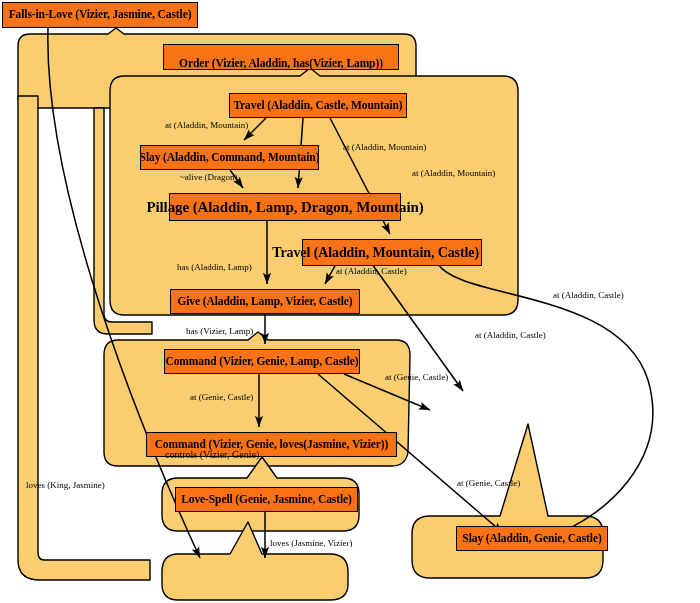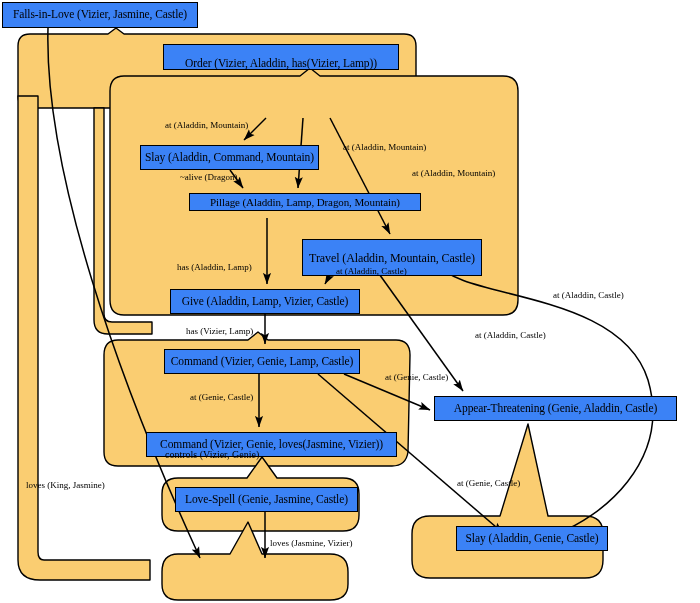--- a/index.html
+++ b/index.html
@@ -1,29 +1,30 @@
 <!DOCTYPE html>
 <html><head>
 <meta charset="utf-8">
 <style>
   html,body{margin:0;padding:0;background:#ffffff;}
   body{font-family:"Liberation Serif","DejaVu Serif",serif;}
   #stage{position:relative;width:700px;height:603px;overflow:hidden;background:#ffffff;}
   #svg-layer{position:absolute;left:0;top:0;width:700px;height:603px;}
   .node{
     position:absolute;
-    background:#3b82f6;
+    background:#f97316;
     border:1.6px solid #000000;
     box-sizing:border-box;
     display:flex;align-items:center;justify-content:center;
     color:#000000;
     white-space:nowrap;
     line-height:1;
     letter-spacing:-0.1px;
     z-index:5;
+    font-weight:bold;
   }
   .node span{display:block;padding:0 2px;}
 </style>
 </head>
 <body>
 
 <div id="stage">
 
   <svg id="svg-layer" viewBox="0 0 700 603" xmlns="http://www.w3.org/2000/svg">
     <defs>
@@ -121,37 +122,37 @@
       <path d="M 265,512 L 265,558" marker-end="url(#arrow)"></path>
     </g>
   </svg>
 
   <div class="node" style="left:2px;top:2px;width:196px;height:26px;font-size:11.5px;">
     <span>Falls-in-Love (Vizier, Jasmine, Castle)</span>
   </div>
   <div class="node" style="left:163px;top:44px;width:236px;height:26px;font-size:11.5px;align-items:flex-end;">
     <span>Order (Vizier, Aladdin, has(Vizier, Lamp))</span>
   </div>
+  <div class="node" style="left:229px;top:93px;width:178px;height:25px;font-size:11.5px;">
+    <span>Travel (Aladdin, Castle, Mountain)</span>
+  </div>
   <div class="node" style="left:140px;top:145px;width:179px;height:25px;font-size:11.5px;">
     <span>Slay (Aladdin, Command, Mountain)</span>
   </div>
-  <div class="node" style="left:169px;top:193px;width:232px;height:18px;font-size:11px;margin-left:20px;">
+  <div class="node" style="left:169px;top:193px;width:232px;height:28px;font-size:15px;">
     <span>Pillage (Aladdin, Lamp, Dragon, Mountain)</span>
   </div>
-  <div class="node" style="left:302px;top:239px;width:180px;height:37px;font-size:12px;">
+  <div class="node" style="left:302px;top:239px;width:180px;height:27px;font-size:14px;justify-content:flex-end;">
     <span>Travel (Aladdin, Mountain, Castle)</span>
   </div>
   <div class="node" style="left:170px;top:289px;width:190px;height:25px;font-size:11.5px;">
     <span>Give (Aladdin, Lamp, Vizier, Castle)</span>
   </div>
   <div class="node" style="left:164px;top:349px;width:196px;height:25px;font-size:11.5px;">
     <span>Command (Vizier, Genie, Lamp, Castle)</span>
-  </div>
-  <div class="node" style="left:434px;top:396px;width:243px;height:25px;font-size:11.5px;">
-    <span>Appear-Threatening (Genie, Aladdin, Castle)</span>
   </div>
   <div class="node" style="left:146px;top:432px;width:251px;height:25px;font-size:11.5px;align-items:center;">
     <span>Command (Vizier, Genie, loves(Jasmine, Vizier))</span>
   </div>
   <div class="node" style="left:175px;top:487px;width:183px;height:25px;font-size:11.5px;">
     <span>Love-Spell (Genie, Jasmine, Castle)</span>
   </div>
   <div class="node" style="left:432px;top:526px;width:152px;height:25px;font-size:11.5px;margin-left:24px;">
     <span>Slay (Aladdin, Genie, Castle)</span>
   </div>

